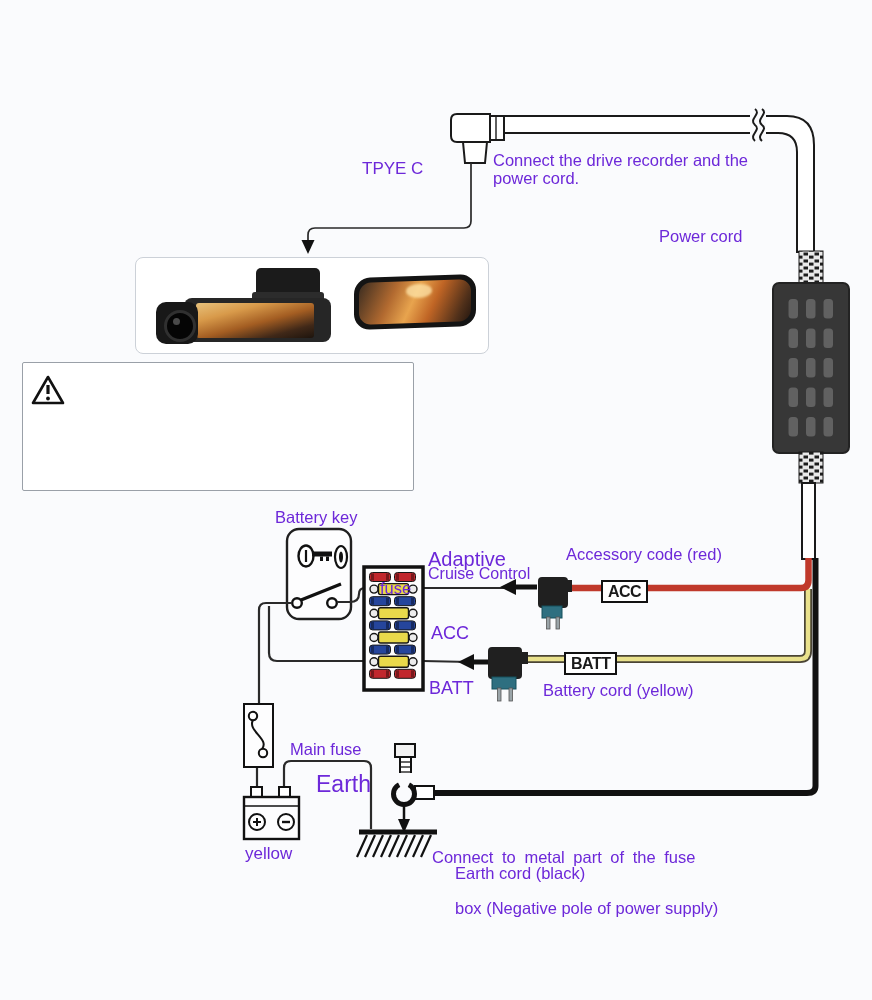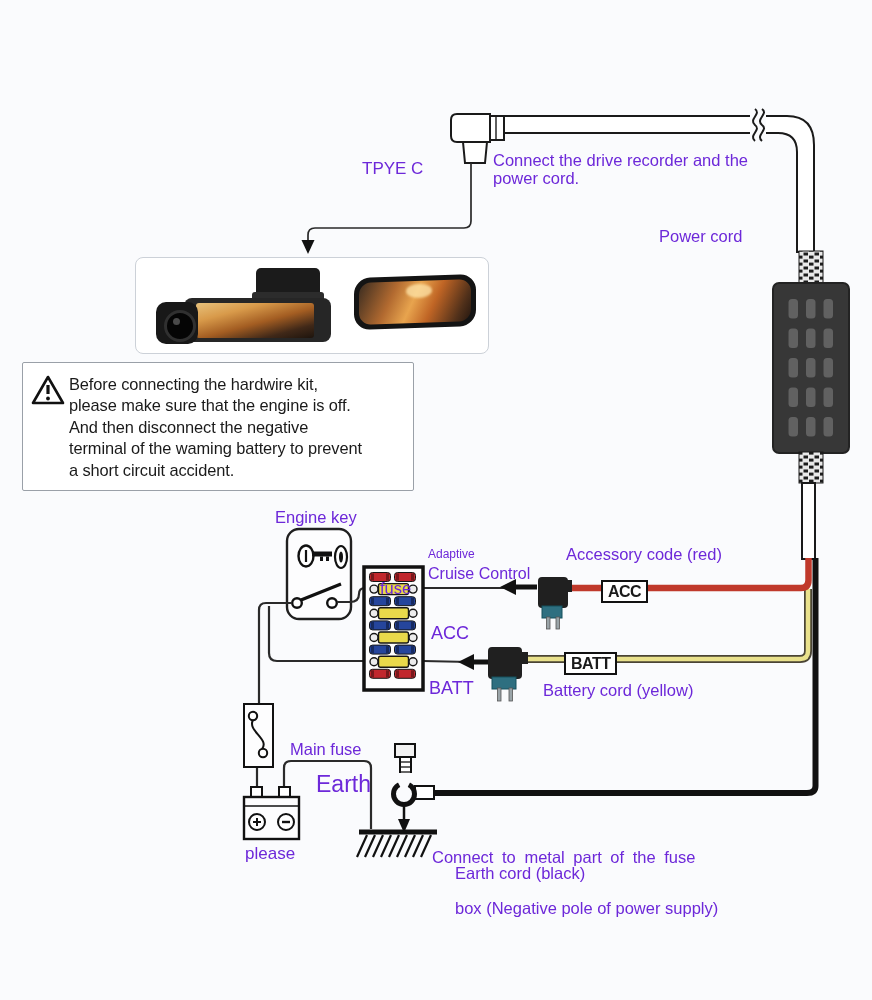--- a/index.html
+++ b/index.html
@@ -243,45 +243,38 @@
     <div style="position:absolute;left:52px;top:8px;width:26px;height:14px;border-radius:50%;background:rgba(255,230,170,0.75);filter:blur(1px);"></div>
   </div>
 </div>
 
 <div class="panel" id="warning-box">
   <svg width="34" height="34" style="left:8px;top:11px;">
     <path d="M17,3 L32,29 L2,29 Z" fill="none" stroke="#111" stroke-width="2.6" stroke-linejoin="round"></path>
     <line x1="17" y1="11" x2="17" y2="20" stroke="#111" stroke-width="3.2"></line>
     <circle cx="17" cy="24.5" r="1.9" fill="#111"></circle>
   </svg>
-  <div style="position:absolute;left:46px;top:11px;">
-    <div class="warn-line">Before connecting the hardwire kit,</div>
-    <div class="warn-line">please make sure that the engine is off.</div>
-    <div class="warn-line">And then disconnect the negative</div>
-    <div class="warn-line">terminal of the waming battery to prevent</div>
-    <div class="warn-line">a short circuit accident.</div>
-  </div>
 </div>
 
 <div class="label" style="left:362px;top:159px;font-size:17px;">TPYE C</div>
 <div class="label" style="left:493px;top:151px;">Connect the drive recorder and the</div>
 <div class="label" style="left:493px;top:169px;">power cord.</div>
 <div class="label" style="left:659px;top:199px;margin-top:28px;">Power cord</div>
 
-<div class="label" style="left:275px;top:508px;">Engine key</div>
+<div class="label" style="left:275px;top:508px;">Battery key</div>
 <div class="label" style="left:380px;top:543px;margin-top:36px;">fuse</div>
-<div class="label" style="left:428px;top:548px;font-size:12px;">Adaptive</div>
+<div class="label" style="left:428px;top:548px;font-size:20px;">Adaptive</div>
 <div class="label" style="left:428px;top:565px;font-size:16px;">Cruise Control</div>
 <div class="label" style="left:431px;top:623px;font-size:18px;">ACC</div>
 <div class="label" style="left:429px;top:678px;font-size:18px;">BATT</div>
 
 <div class="label" style="left:566px;top:545px;">Accessory code (red)</div>
 <div class="tag" style="left:601px;top:580px;">ACC</div>
 <div class="tag" style="left:564px;top:652px;">BATT</div>
 <div class="label" style="left:543px;top:681px;">Battery cord (yellow)</div>
 
 <div class="label" style="left:290px;top:740px;">Main fuse</div>
 <div class="label" style="left:316px;top:762px;font-size:23px;margin-top:9px;">Earth</div>
-<div class="label" style="left:245px;top:844px;font-size:17px;">please</div>
+<div class="label" style="left:245px;top:844px;font-size:17px;">yellow</div>
 
 <div class="label" style="left:455px;top:816px;margin-top:48px;">Earth cord (black)</div>
 <div class="label wide" style="left:432px;top:848px;">Connect to metal part of the fuse</div>
 <div class="label" style="left:455px;top:899px;">box (Negative pole of power supply)</div>
 
 </body></html>

